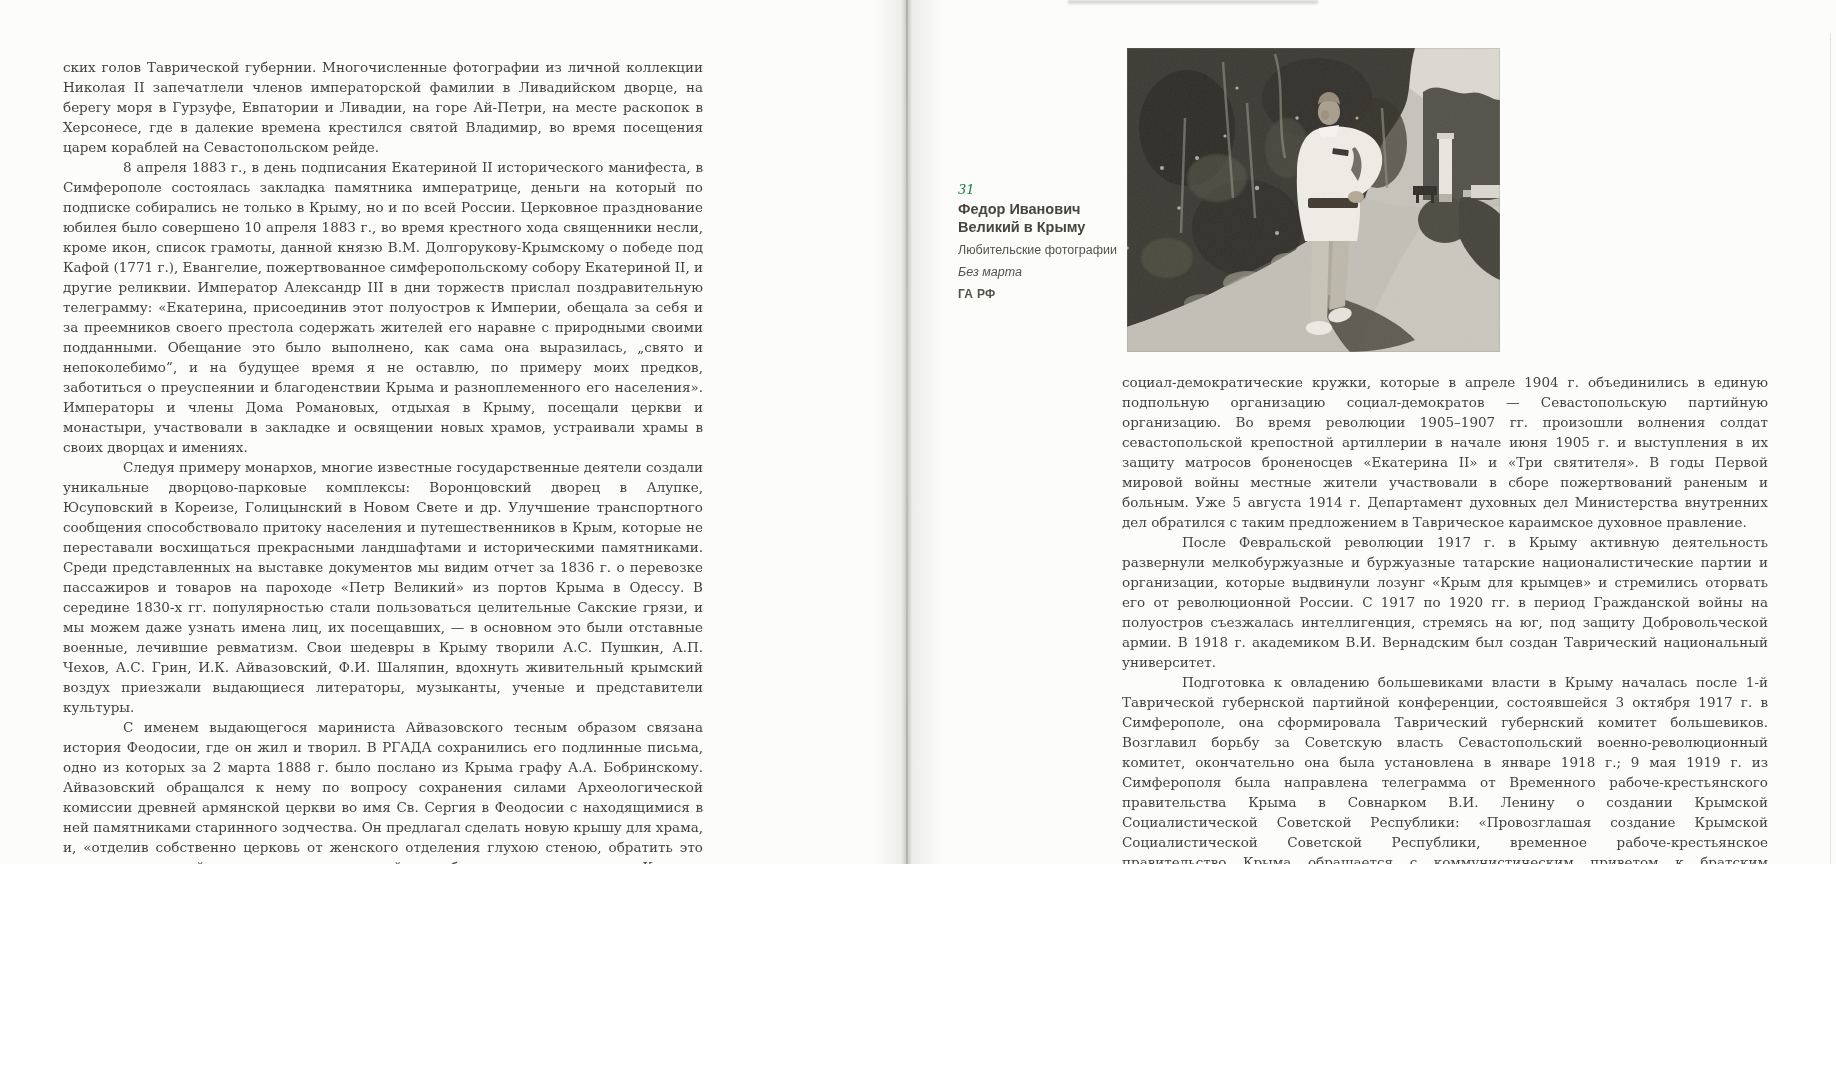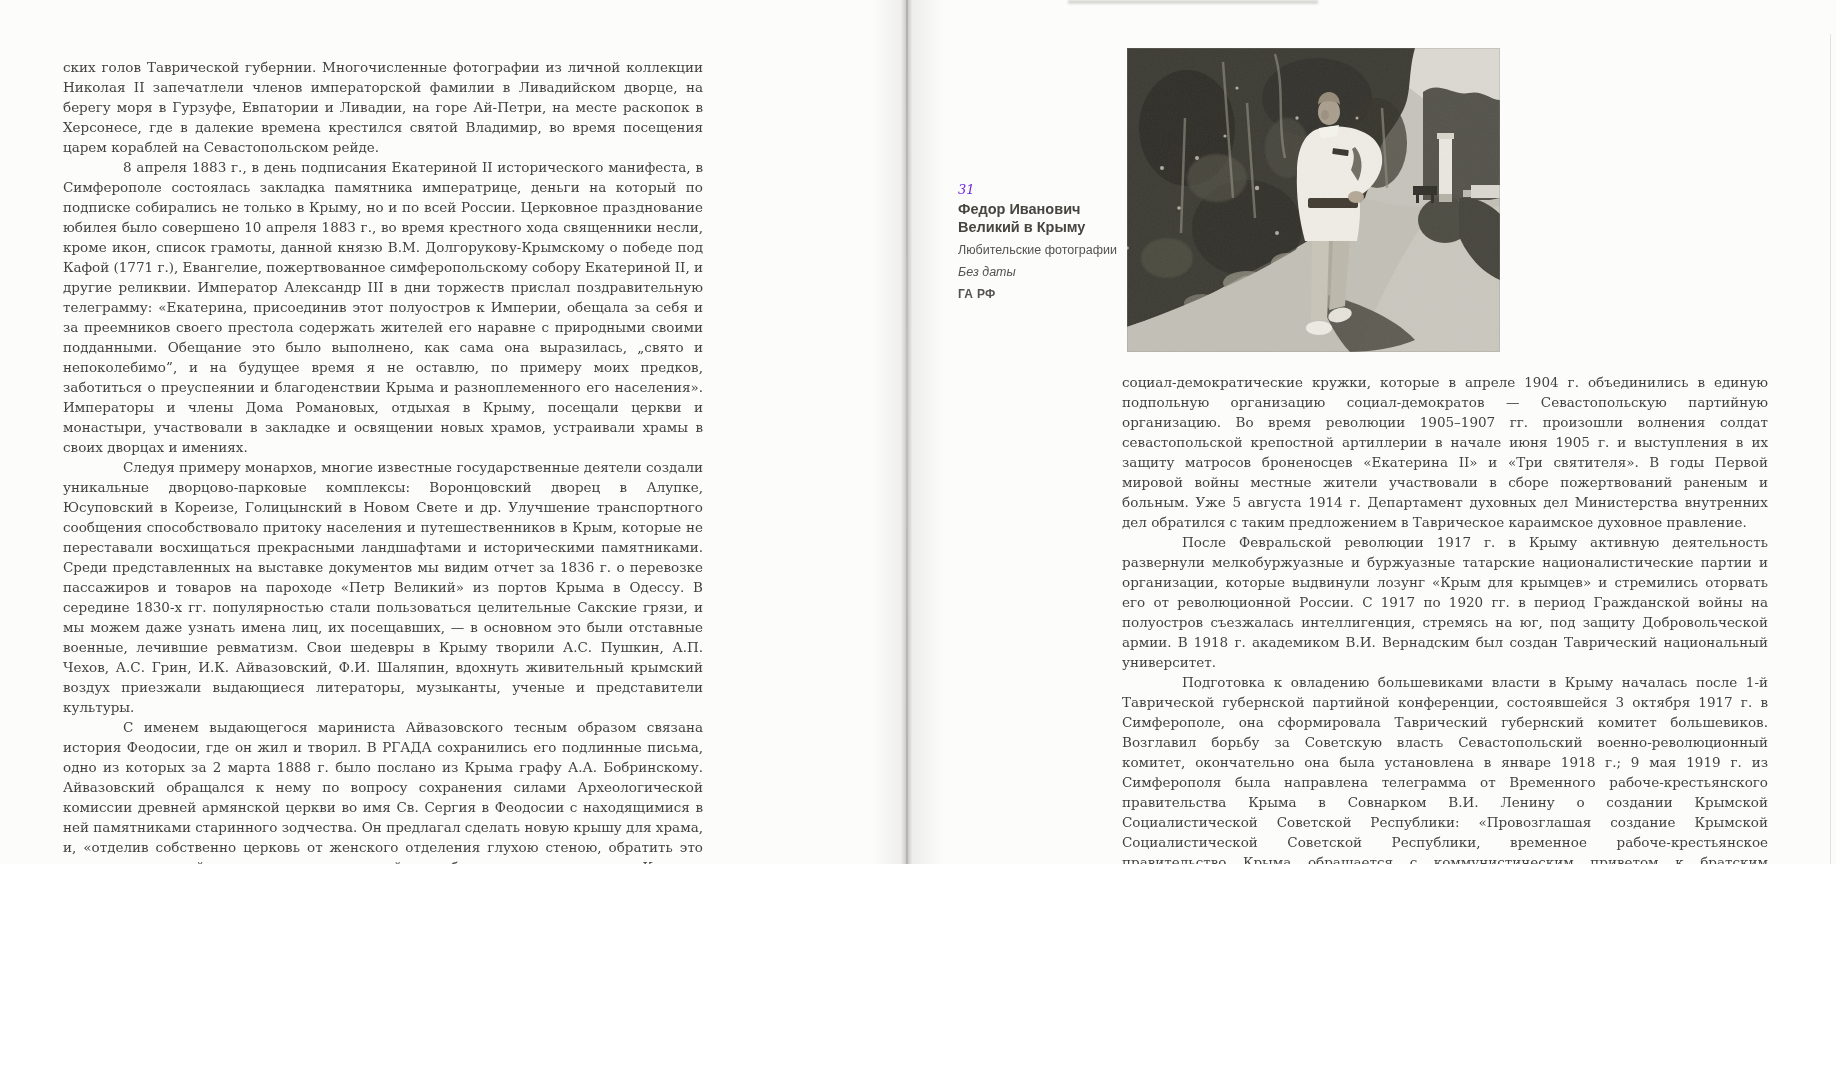--- a/index.html
+++ b/index.html
@@ -54,21 +54,21 @@
   .pagenum-left{left:63px;top:1014px;}
   .pagenum-right{left:1728px;top:1024px;}
   
   .caption{
     position:absolute;left:958px;top:182px;width:175px;
     font-family:"Liberation Sans", sans-serif;
     color:#55534e;
   }
   .cap-num{
     font-family:"DejaVu Serif", serif;
-    font-style:italic;font-size:13px;color:#6d28d9;
+    font-style:italic;font-size:13px;color:#15803d;
     margin-bottom:3px;
   }
   .cap-title{
     font-weight:bold;font-size:14.5px;line-height:18px;
     color:#474540;width:130px;margin-bottom:7px;
   }
   .cap-line{font-size:12.5px;margin-bottom:8px;}
   .cap-italic{font-style:italic;}
   .cap-archive{font-size:12px;letter-spacing:.3px;margin-bottom:0;font-weight:bold;}
   
@@ -89,21 +89,21 @@
     <p class="indent">С именем выдающегося мариниста Айвазовского тесным образом связана история Феодосии, где он жил и творил. В РГАДА сохранились его подлинные письма, одно из которых за 2 марта 1888 г. было послано из Крыма графу А.А. Бобринскому. Айвазовский обращался к нему по вопросу сохранения силами Археологической комиссии древней армянской церкви во имя Св. Сергия в Феодосии с находящимися в ней памятниками старинного зодчества. Он предлагал сделать новую крышу для храма, и, «отделив собственно церковь от женского отделения глухою стеною, обратить это последнее в музей христианских древностей с особым от церкви входом». К этому времени в городе уже существовал Феодосийский музей древностей, рукописный указатель которого представлен в экспозиции выставки.</p>
     <p class="indent">Трагические для России события XX столетия, революции и войны не обошли стороной и Крым. С начала века на Черноморском флоте России начали появляться</p>
   </div>
 
   <div class="pagenum pagenum-left">24</div>
 
   <div class="caption">
     <div class="cap-num">31</div>
     <div class="cap-title">Федор Иванович Великий в Крыму</div>
     <div class="cap-line">Любительские фотографии</div>
-    <div class="cap-line cap-italic">Без даты</div>
+    <div class="cap-line cap-italic">Без марта</div>
     <div class="cap-line cap-archive">ГА РФ</div>
   </div>
 
   <div class="photo">
     <svg viewBox="0 0 373 304" preserveAspectRatio="none" aria-hidden="true">
       <defs>
         <filter id="grain" x="0" y="0" width="100%" height="100%">
           <feTurbulence type="fractalNoise" baseFrequency="0.75" numOctaves="2" stitchTiles="stitch" result="n"></feTurbulence>
           <feColorMatrix in="n" type="matrix" values="0 0 0 0 0.45  0 0 0 0 0.44  0 0 0 0 0.41  0 0 0 0.20 0"></feColorMatrix>
         </filter>

